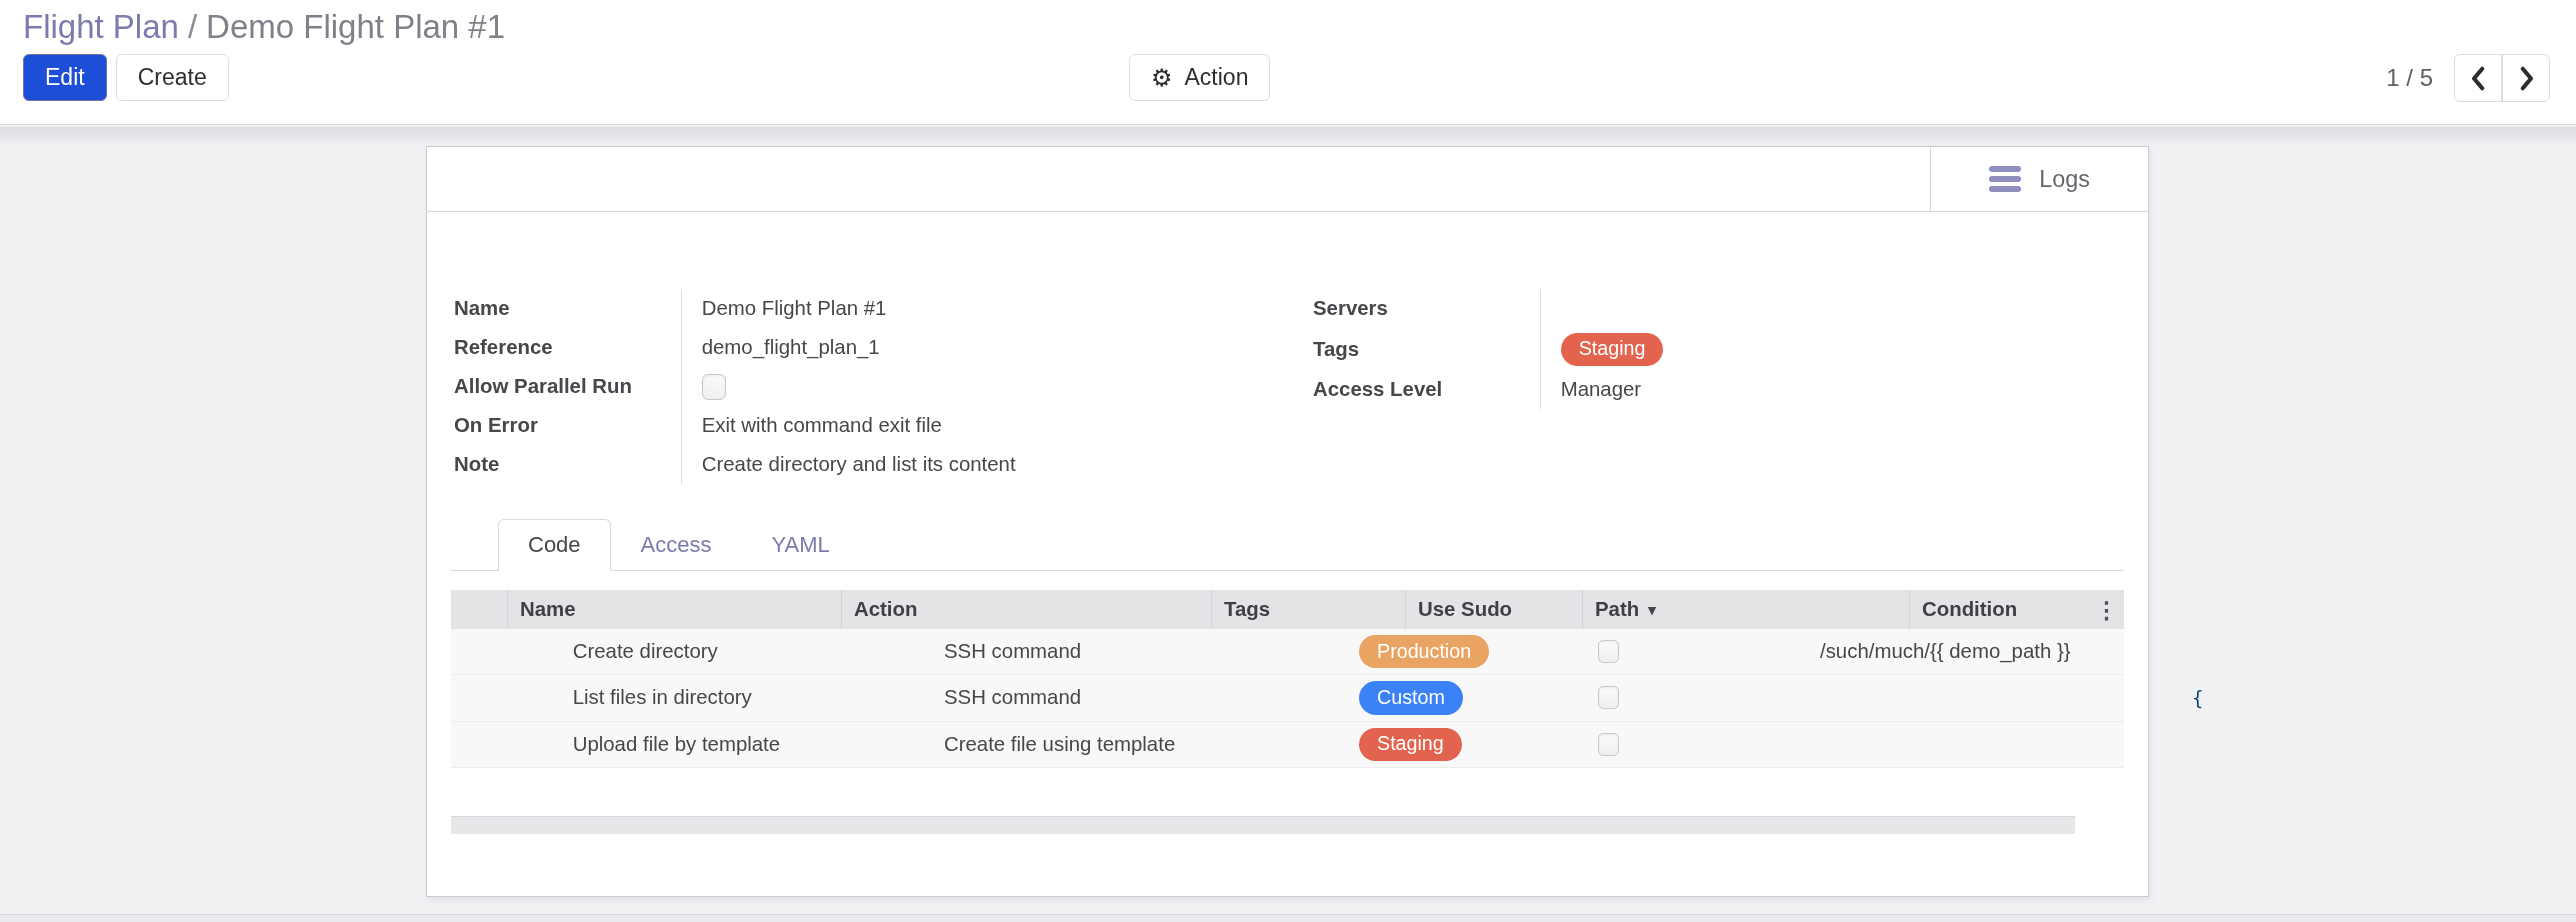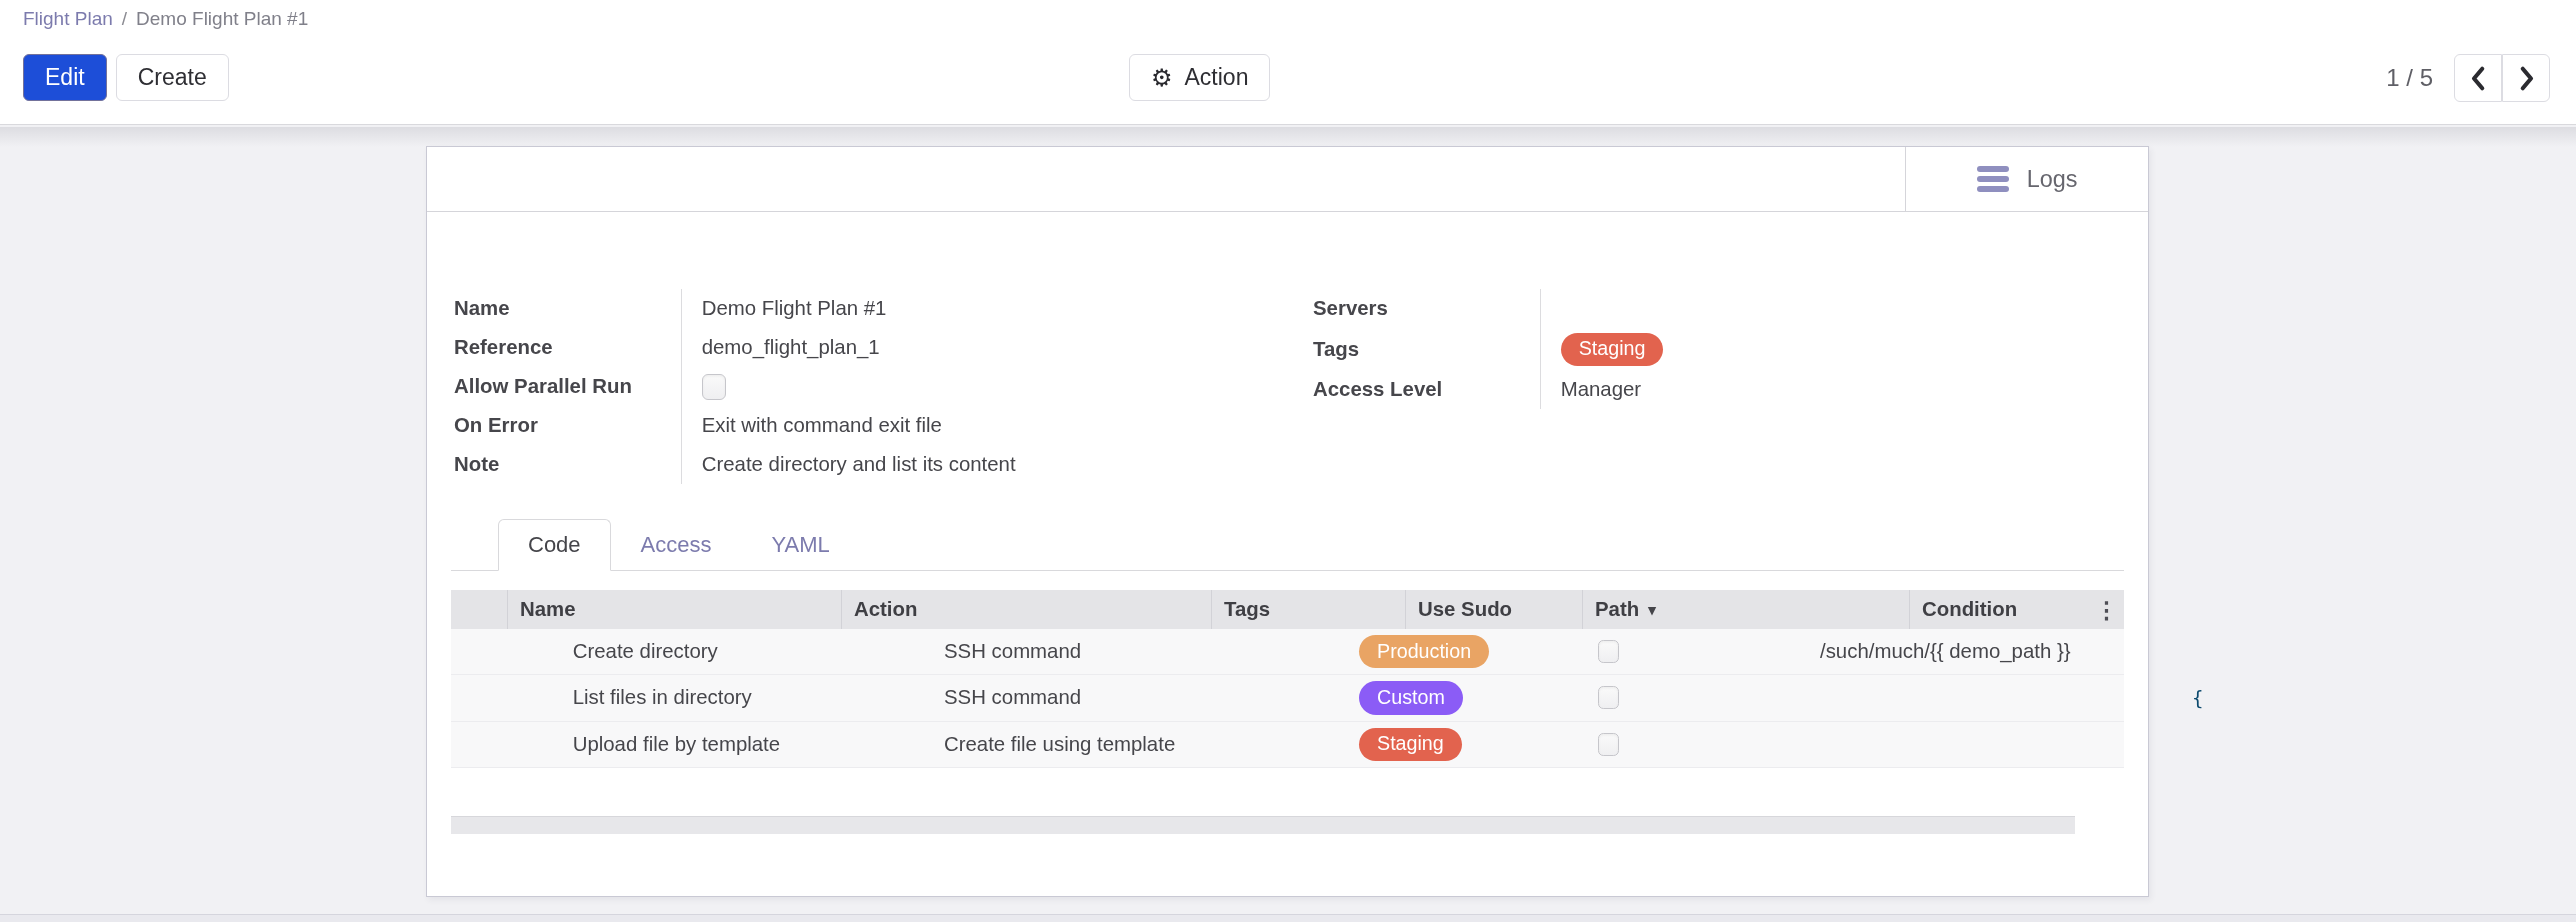--- a/index.html
+++ b/index.html
@@ -9,21 +9,21 @@
     background: #f1f1f4;
     font-family: "Liberation Sans", sans-serif;
     color: #47474c;
     overflow: hidden;
   }
   
   .topbar {
     position: absolute; top: 0; left: 0; width: 2576px; height: 125px;
     background: #ffffff; border-bottom: 1.5px solid #d9d9dd; z-index: 5;
   }
-  .breadcrumb { position: absolute; left: 23px; top: 7.6px; font-size: 19px; white-space: nowrap; }
+  .breadcrumb { position: absolute; left: 23px; top: 7.6px; font-size: 33px; white-space: nowrap; }
   .breadcrumb a { color: #7c7bad; text-decoration: none; cursor: pointer; }
   .breadcrumb .sep { color: #8b8b92; margin: 0 9px; }
   .breadcrumb .current { color: #80808a; }
   .btnrow { position: absolute; left: 23px; top: 54px; display: flex; gap: 9px; }
   .btn {
     height: 47px; font-size: 23px; padding: 0 21px;
     border: 1.5px solid #dcdce2; border-radius: 6px; background: #fff; color: #2e2e33;
     font-family: inherit; cursor: pointer; display: flex; align-items: center; gap: 12px;
   }
   .btn.primary { background: #1d4ed8; border-color: #73729b; color: #fff; }
@@ -42,21 +42,21 @@
     position: absolute; top: 127px; left: 0; width: 2576px; height: 19.7px;
     background: linear-gradient(rgba(40,40,60,0.10), rgba(40,40,60,0)); pointer-events: none;
   }
   
   .card {
     position: absolute; left: 426px; top: 146px; width: 1723px; height: 751px;
     background: #fff; border: 1.5px solid #c9c9d4; box-shadow: 2.3px 3px 6px rgba(60,60,80,0.07);
   }
   .buttonbox { height: 65px; border-bottom: 1.5px solid #d5d5da; display: flex; justify-content: flex-end; }
   .logs-btn {
-    width: 243px; height: 100%; background: #fff; border: none; border-left: 1.5px solid #d5d5da;
+    width: 218px; height: 100%; background: #fff; border: none; border-left: 1.5px solid #d5d5da;
     display: flex; align-items: center; justify-content: center; gap: 18px;
     font-family: inherit; font-size: 23.4px; color: #66666e; cursor: pointer;
   }
   .bars { display: flex; flex-direction: column; gap: 3.8px; }
   .bars i { display: block; width: 32px; height: 6px; border-radius: 3px; background: #8f8fbf; }
   .sheet { padding: 0 24px; position: relative; }
   
   .groups { display: grid; grid-template-columns: 1fr 1fr; column-gap: 45px; margin-top: 77px; }
   .group { display: grid; grid-template-columns: 231px 1fr; align-content: start; }
   .g-label {
@@ -227,21 +227,21 @@
               <span class="checkbox cb-small"></span>
             </div>
             <div class="lcell">/such/much/{{ demo_path }}</div>
             <div class="lcell"></div>
           </div>
           <div class="lrow">
             <div class="lcell"></div>
             <div class="lcell cell-name">List files in directory</div>
             <div class="lcell">SSH command</div>
             <div class="lcell">
-              <span class="tag" style="background: #8b5cf6;">Custom</span>
+              <span class="tag" style="background: #3b82f6;">Custom</span>
             </div>
             <div class="lcell">
               <span class="checkbox cb-small"></span>
             </div>
             <div class="lcell"></div>
             <div class="lcell">
               <span class="mono">{{ tower.server.st</span>
             </div>
           </div>
           <div class="lrow">

